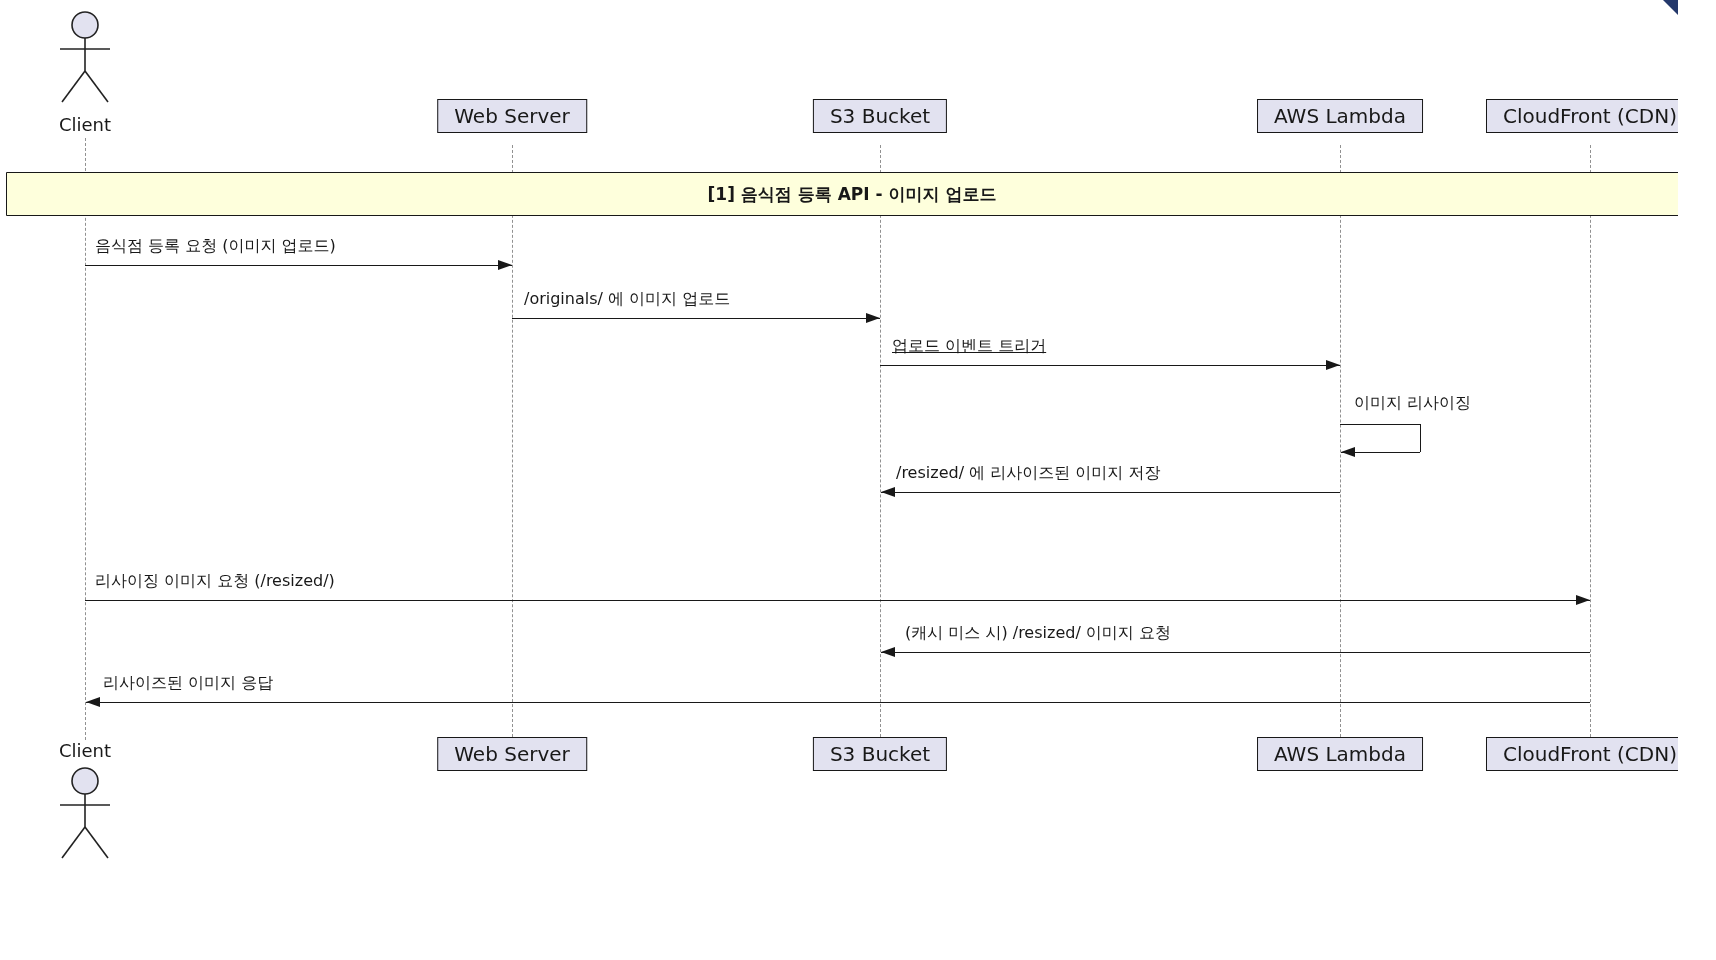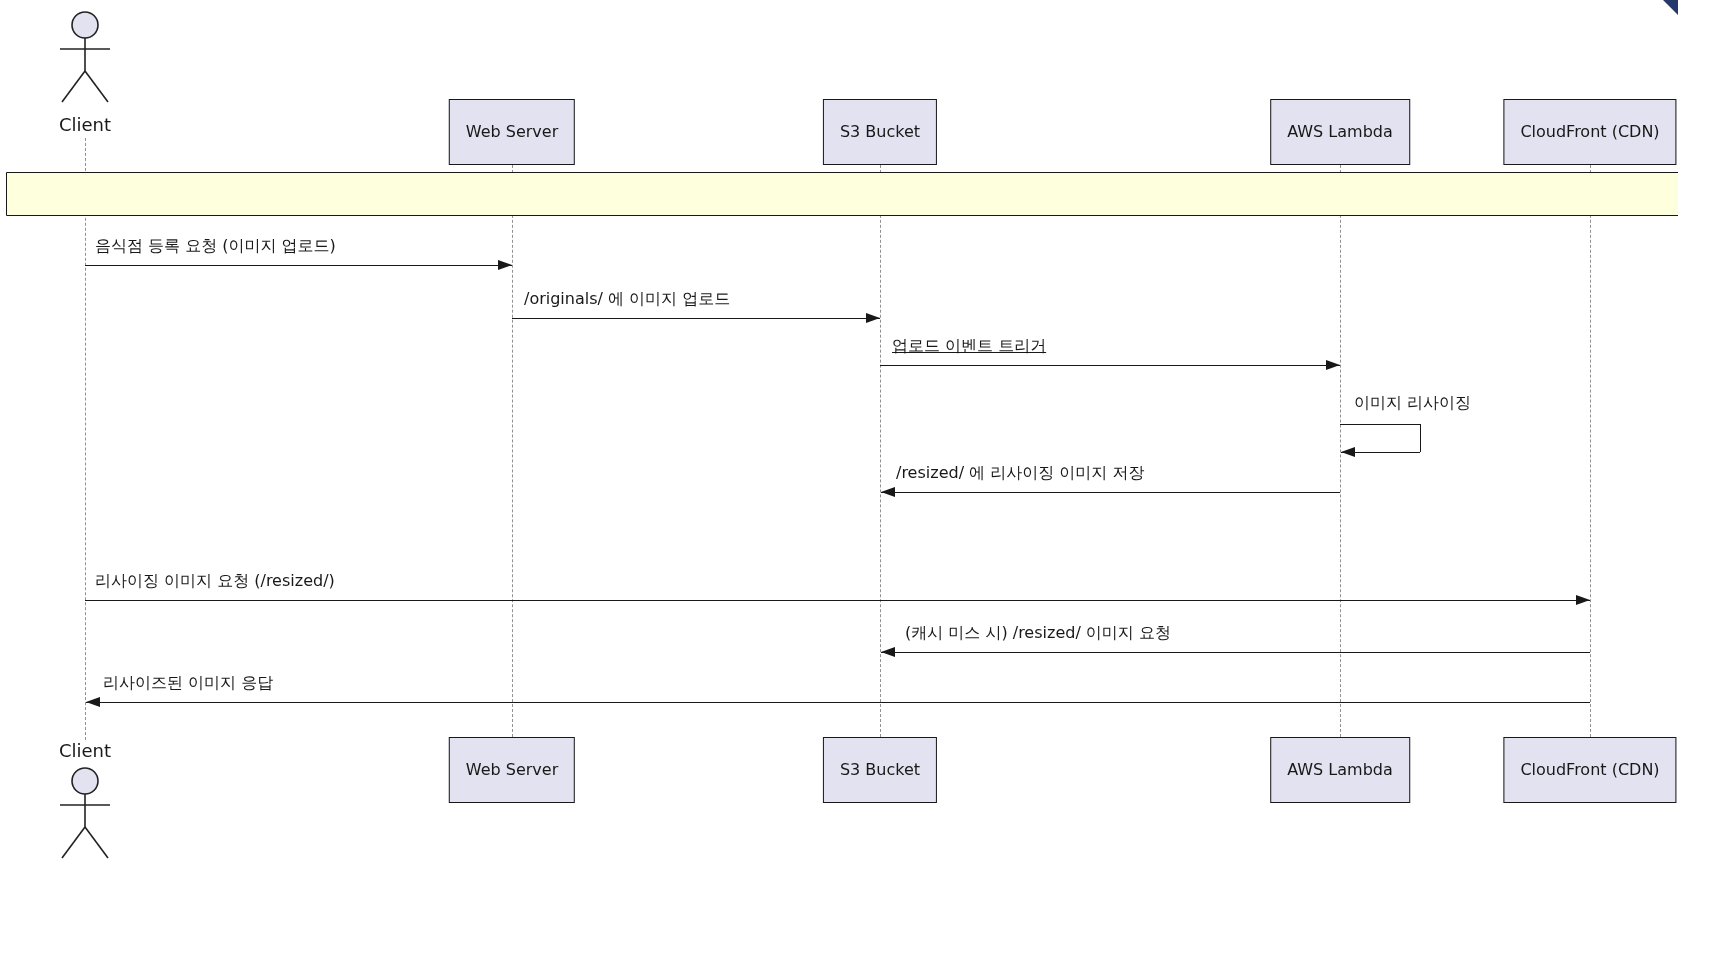--- a/index.html
+++ b/index.html
@@ -5,21 +5,21 @@
   html,body { margin:0; padding:0; background:#ffffff; }
   .diagram {
     position:relative; width:1678px; height:960px; background:#ffffff;
     font-family:"DejaVu Sans","Liberation Sans",sans-serif; color:#181818;
     overflow:hidden;
   }
   .lifeline { position:absolute; width:0; border-left:1px dashed #919191; }
   .pbox {
     position:absolute; transform:translateX(-50%);
     background:#E2E2F0; border:1px solid #181818;
-    padding:20px 16px; font-size:16px; line-height:24px; white-space:nowrap;
+    padding:4px 16px; font-size:20px; line-height:24px; white-space:nowrap;
   }
   .actor-label { position:absolute; transform:translateX(-50%); font-size:18px; line-height:22px; white-space:nowrap; }
   .actor-svg { position:absolute; transform:translateX(-50%); }
   .band { position:absolute; left:6px; width:1692px; height:44px; }
   .band-svg { position:absolute; left:0; top:0; }
   .band-label {
     position:absolute; left:0; right:0; top:50%; transform:translateY(-50%);
     text-align:center; font-size:17px; font-weight:600; white-space:nowrap;
   }
   .msg-label { position:absolute; font-size:16px; line-height:22px; white-space:nowrap; }
@@ -56,41 +56,42 @@
   <div class="pbox" style="left:512px;  top:99px;">Web Server</div>
   <div class="pbox" style="left:880px;  top:99px;">S3 Bucket</div>
   <div class="pbox" style="left:1340px; top:99px;">AWS Lambda</div>
   <div class="pbox" style="left:1590px; top:99px;">CloudFront (CDN)</div>
 
   <div class="band" style="top:172px;">
     <svg class="band-svg" width="1692" height="44" viewBox="0 0 1692 44">
       <path d="M0.5,0.5 L1675.5,0.5 L1691.5,16.5 L1691.5,43.5 L0.5,43.5 Z" fill="#FEFFDC" stroke="#181818" stroke-width="1"></path>
       <path d="M1675.5,0.5 L1675.5,16.5 L1691.5,16.5" fill="none" stroke="#181818" stroke-width="1"></path>
     </svg>
+    <div class="band-label">[1] 음식점 등록 API - 이미지 업로드</div>
   </div>
 
   <div class="msg-label" style="left:95px; top:235px;">음식점 등록 요청 (이미지 업로드)</div>
   <div class="msg-line" style="left:85px; top:265px; width:427px;"></div>
   <div class="arr arr-right" style="left:498px; top:260px;"></div>
 
   <div class="msg-label" style="left:524px; top:288px;">/originals/ 에 이미지 업로드</div>
   <div class="msg-line" style="left:512px; top:318px; width:368px;"></div>
   <div class="arr arr-right" style="left:866px; top:313px;"></div>
 
   <div class="msg-label" style="left:892px; top:335px;text-decoration:underline;">업로드 이벤트 트리거</div>
   <div class="msg-line" style="left:880px; top:365px; width:460px;"></div>
   <div class="arr arr-right" style="left:1326px; top:360px;"></div>
 
   <div class="msg-label" style="left:1354px; top:392px;">이미지 리사이징</div>
   <div class="msg-line" style="left:1340px; top:424px; width:80px;"></div>
   <div class="msg-vline" style="left:1420px; top:424px; height:28px;"></div>
   <div class="msg-line" style="left:1341px; top:452px; width:79px;"></div>
   <div class="arr arr-left" style="left:1341px; top:447px;"></div>
 
-  <div class="msg-label" style="left:896px; top:462px;">/resized/ 에 리사이징 이미지 저장</div>
+  <div class="msg-label" style="left:896px; top:462px;">/resized/ 에 리사이즈된 이미지 저장</div>
   <div class="msg-line" style="left:881px; top:492px; width:459px;"></div>
   <div class="arr arr-left" style="left:881px; top:487px;"></div>
 
 
   <div class="msg-label" style="left:95px; top:570px;">리사이징 이미지 요청 (/resized/)</div>
   <div class="msg-line" style="left:85px; top:600px; width:1505px;"></div>
   <div class="arr arr-right" style="left:1576px; top:595px;"></div>
 
   <div class="msg-label" style="left:905px; top:622px;">(캐시 미스 시) /resized/ 이미지 요청</div>
   <div class="msg-line" style="left:881px; top:652px; width:709px;"></div>

